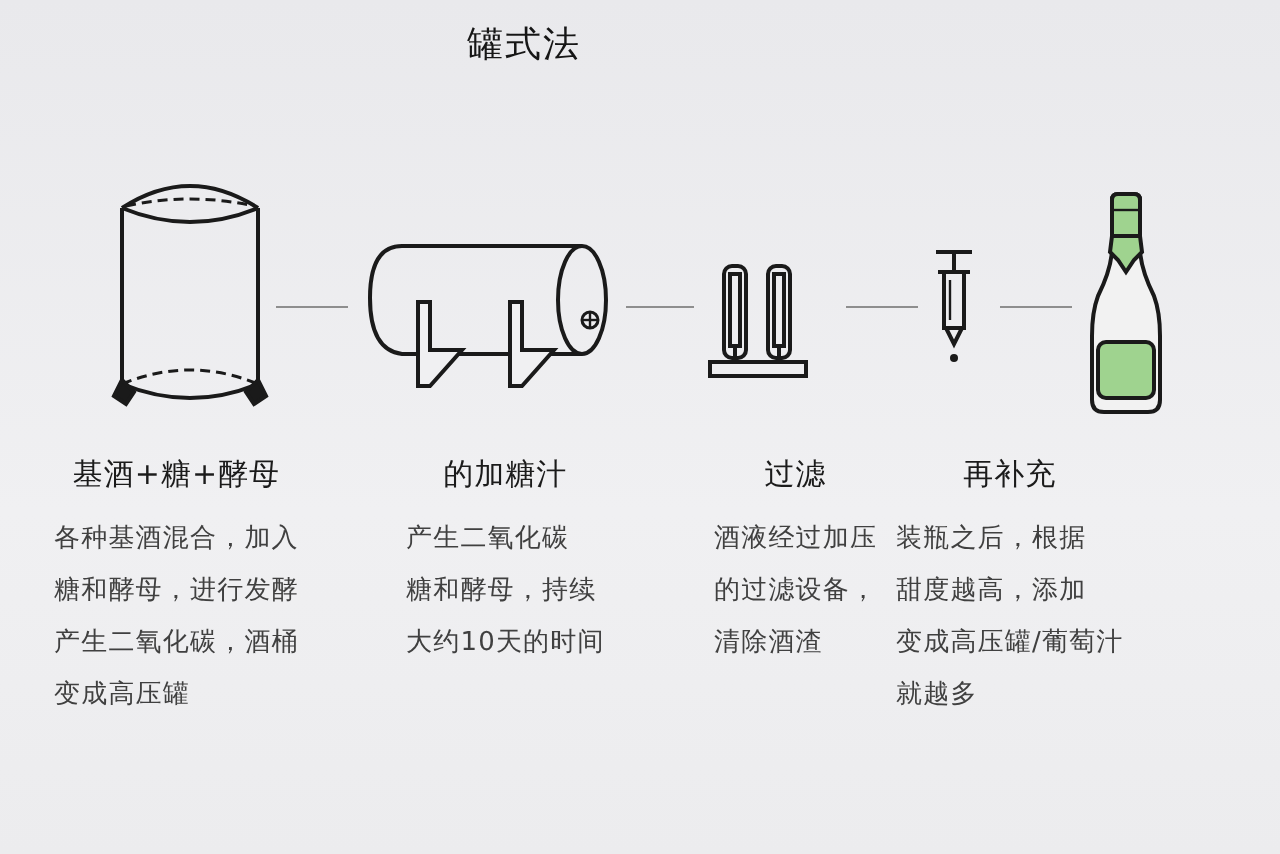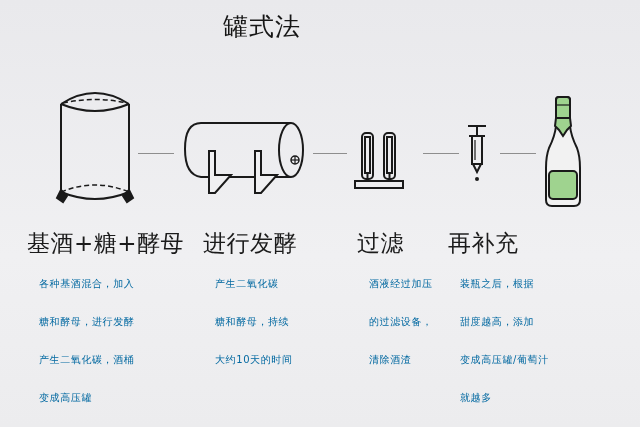--- a/index.html
+++ b/index.html
@@ -4,27 +4,27 @@
 <style>
   html, body { margin:0; padding:0; }
   body {
     width:640px; height:427px; overflow:hidden; position:relative;
     background: linear-gradient(180deg, #e9e9ec 0%, #f0f0f2 60%, #ececee 100%);
     font-family: "DejaVu Sans", "Liberation Sans", sans-serif;
     color:#1a1a1a;
   }
   .title {
     position:absolute; left:0; width:524px; top:10px; text-align:center;
-    font-size:25px; color:#161616; letter-spacing:1px;
+    font-size:18px; color:#161616; letter-spacing:1px;
   }
   .icon { position:absolute; }
   .connector { position:absolute; height:1px; background:#8e8e8e; top:153px; }
   .col { position:absolute; top:228px; }
-  .col .heading { font-size:23px; color:#1b1b1b; margin:0 0 10px 0; white-space:nowrap; letter-spacing:0.5px; }
-  .col .desc p { margin:12px; font-size:10px; line-height:26px; color:#0369a1; white-space:nowrap; letter-spacing:0.6px; }
+  .col .heading { font-size:15px; color:#1b1b1b; margin:0 0 10px 0; white-space:nowrap; letter-spacing:0.5px;text-align:center; }
+  .col .desc p { margin:0; font-size:13px; line-height:26px; color:#404040; white-space:nowrap; letter-spacing:0.6px; }
 </style>
 </head>
 <body>
 
 <div class="title">罐式法</div>
 
 <svg class="icon" style="left:55px;top:86px" width="80" height="118" viewBox="0 0 80 118">
   <g fill="none" stroke="#1a1a1a" stroke-width="2">
     <path d="M6 18 Q40 -4 74 18"></path>
     <path d="M6 18 Q40 32 74 18"></path>
@@ -97,21 +97,21 @@
   <div class="heading">基酒+糖+酵母</div>
   <div class="desc">
     <p>各种基酒混合，加入</p>
     <p>糖和酵母，进行发酵</p>
     <p>产生二氧化碳，酒桶</p>
     <p>变成高压罐</p>
   </div>
 </div>
 
 <div class="col" style="left:203px">
-  <div class="heading">进行发酵</div>
+  <div class="heading">的加糖汁</div>
   <div class="desc">
     <p>产生二氧化碳</p>
     <p>糖和酵母，持续</p>
     <p>大约10天的时间</p>
   </div>
 </div>
 
 <div class="col" style="left:357px">
   <div class="heading">过滤</div>
   <div class="desc">

